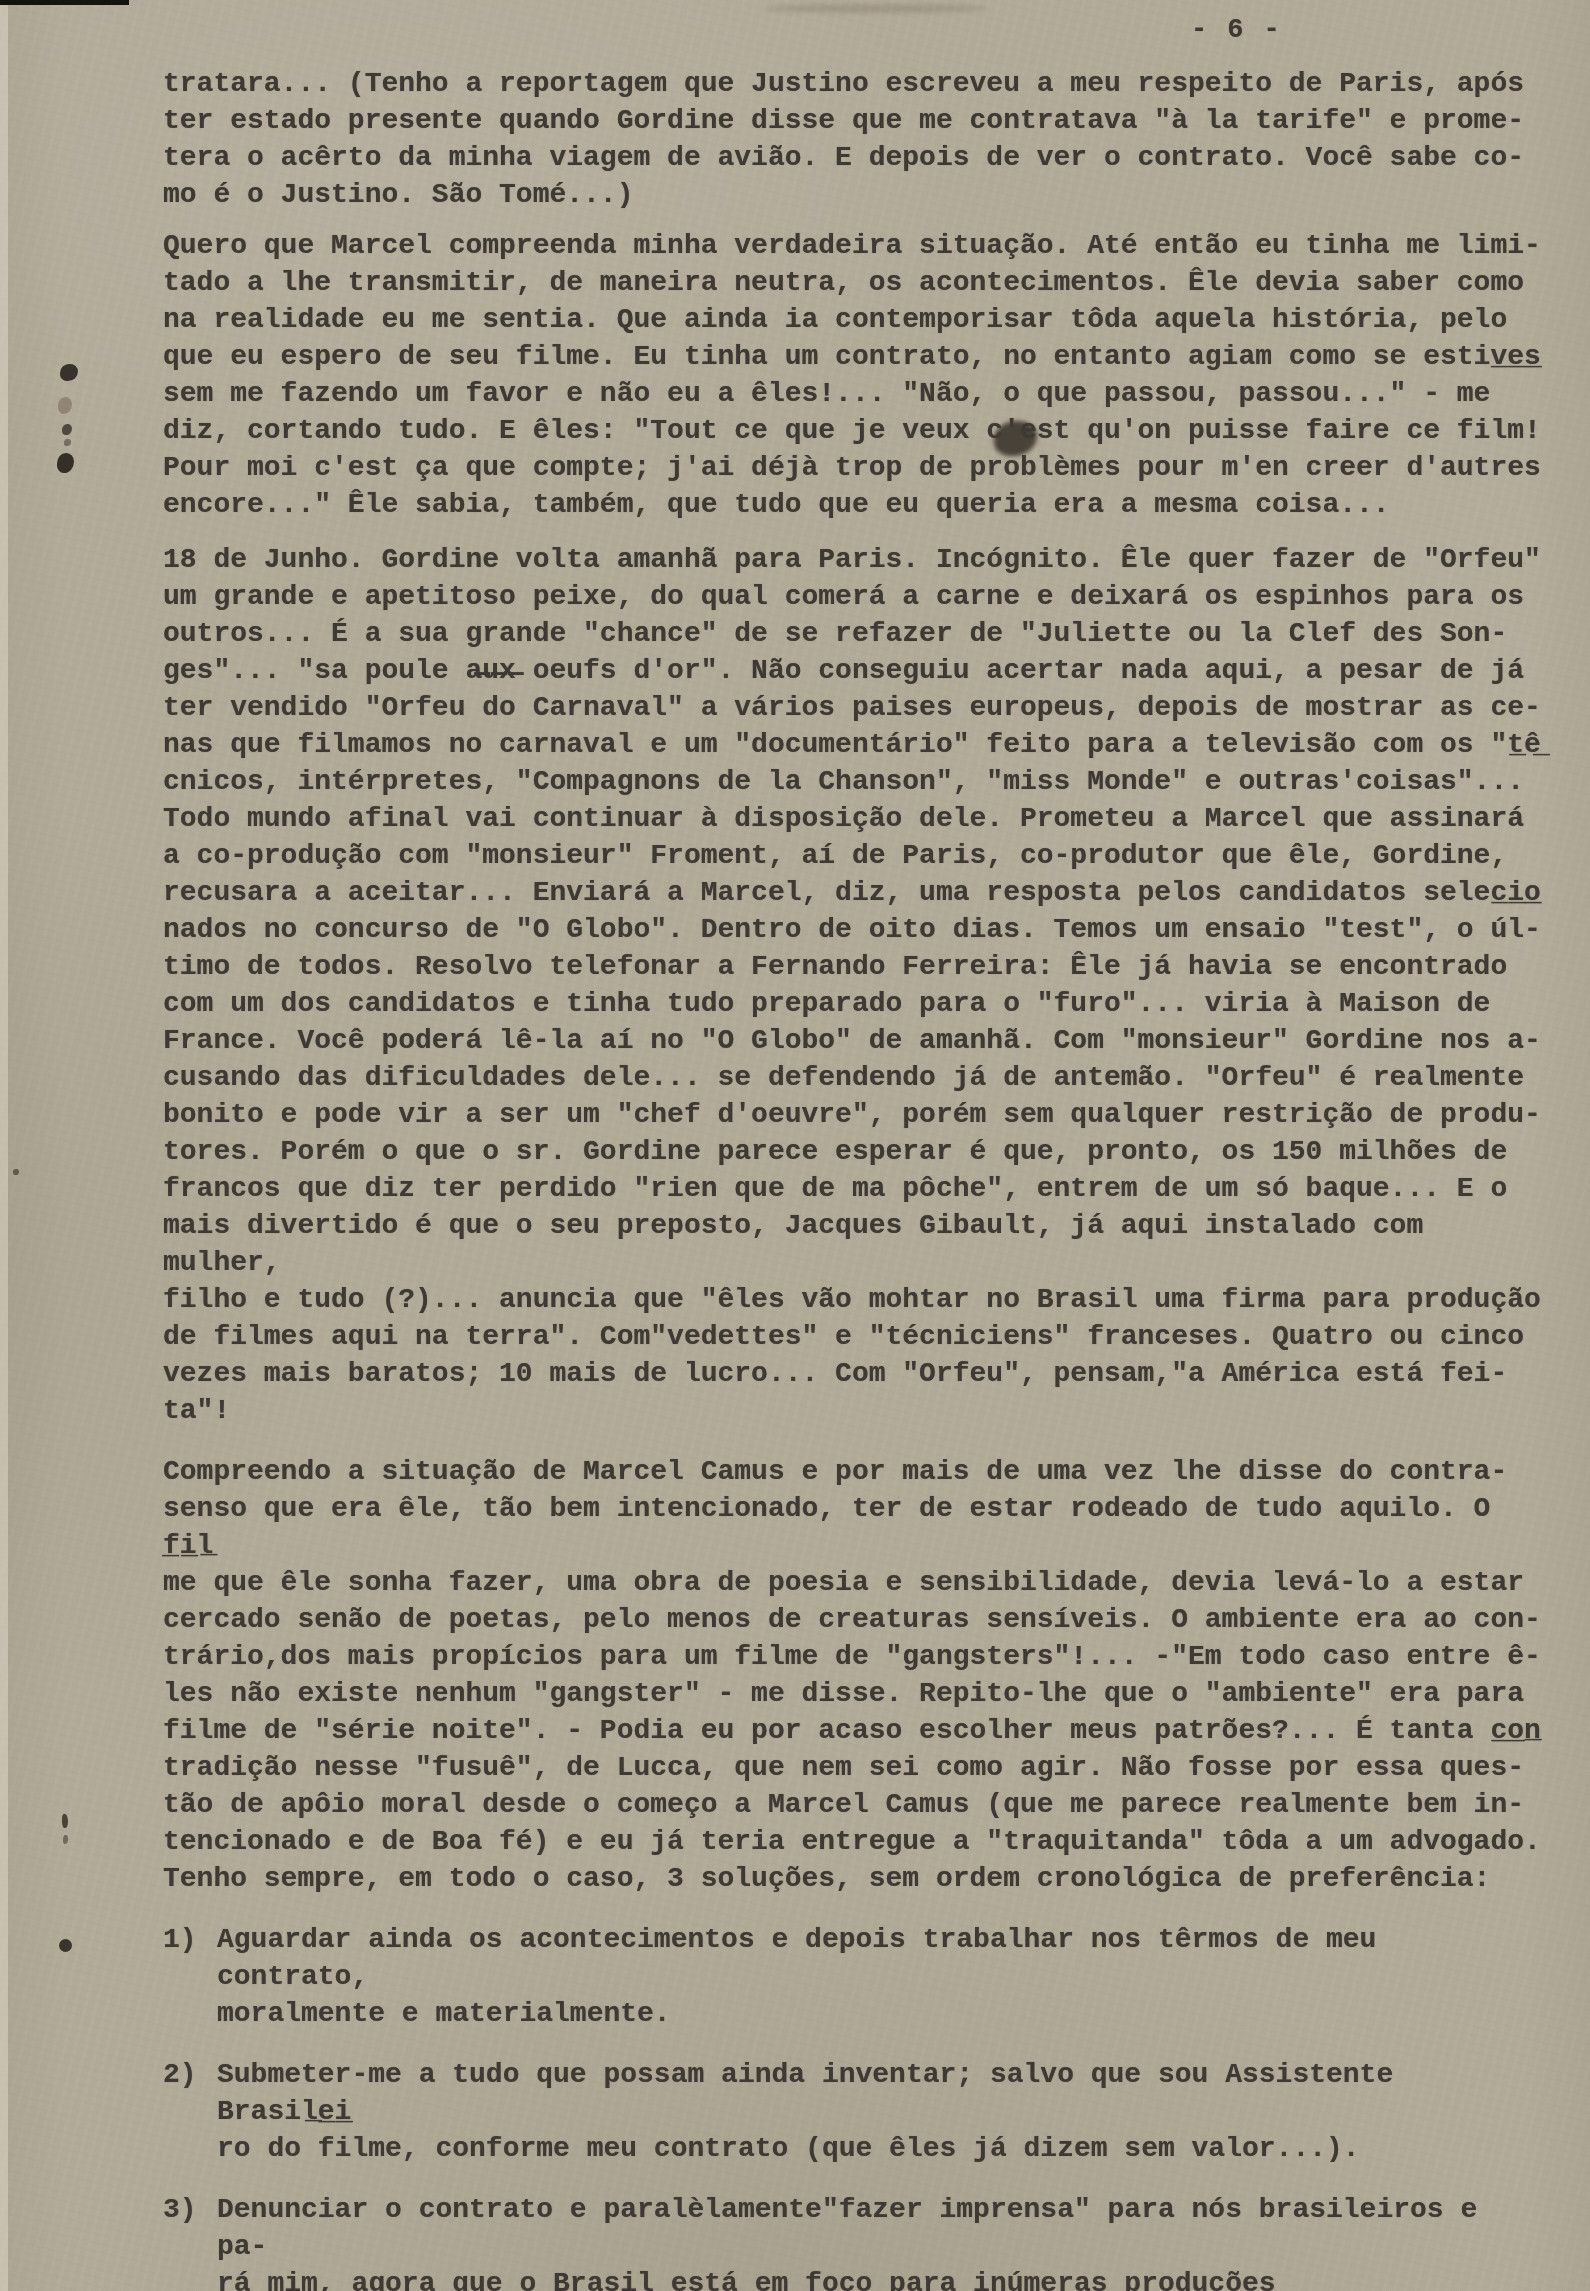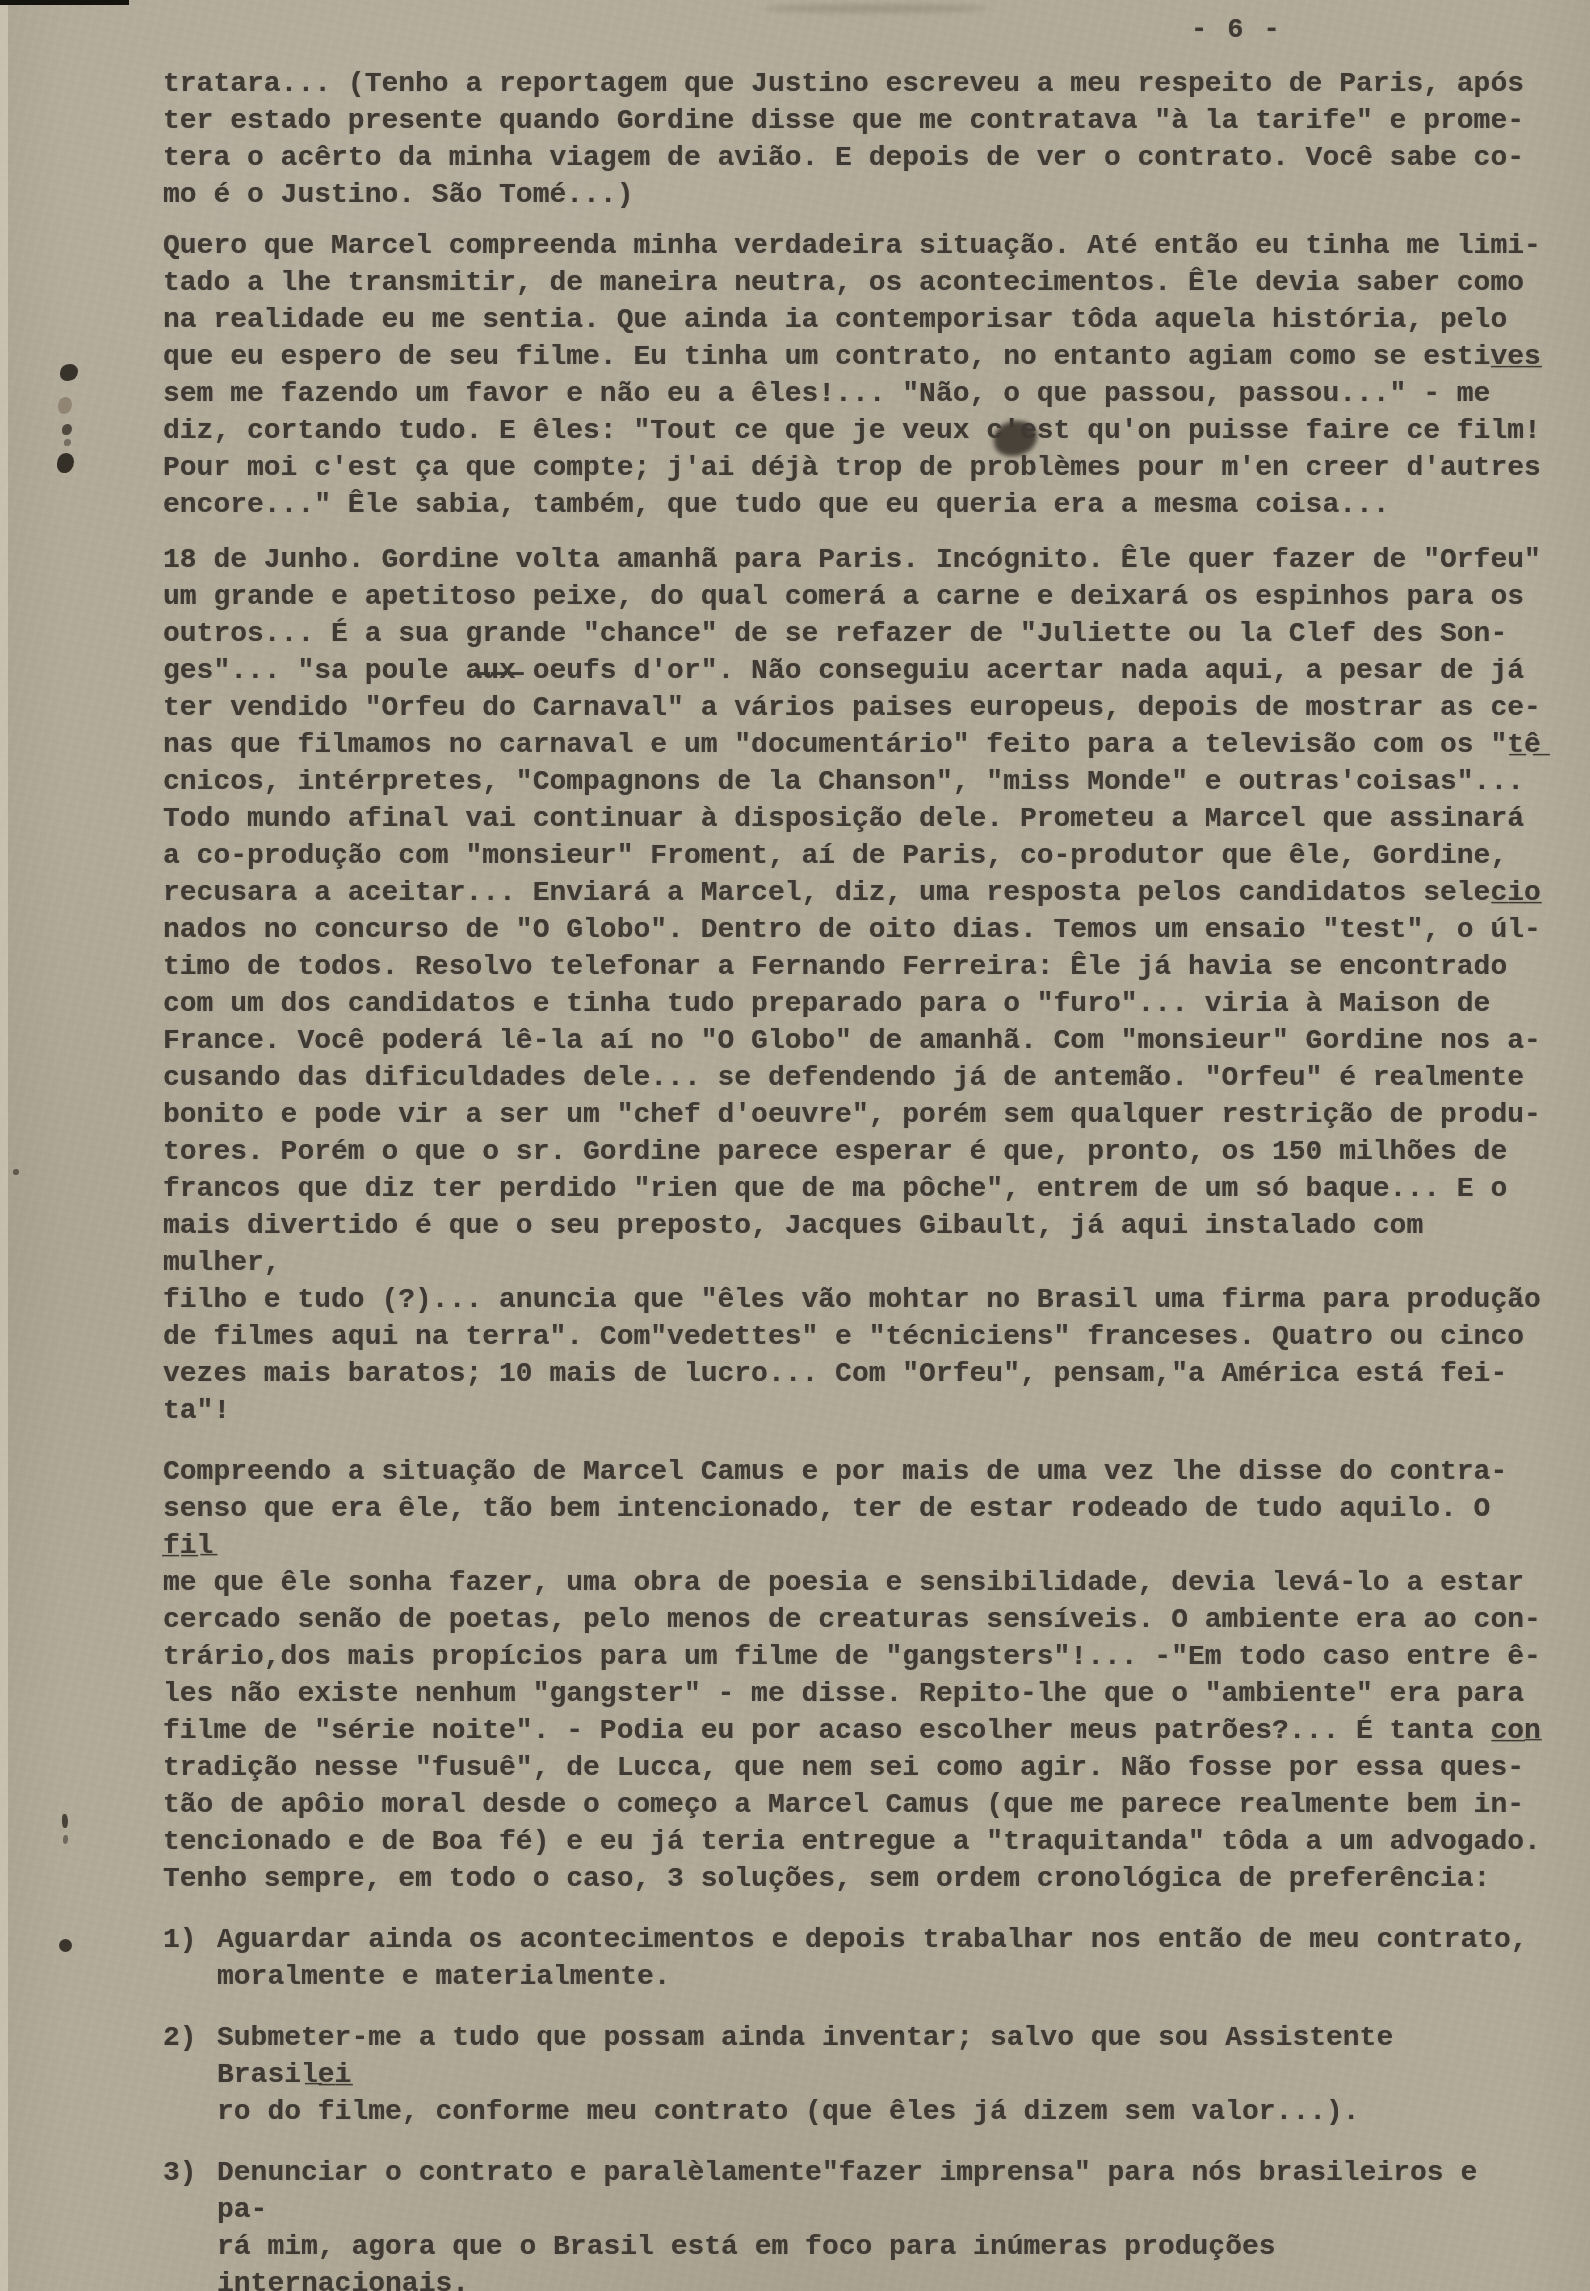--- a/index.html
+++ b/index.html
@@ -102,21 +102,21 @@
 trário,dos mais propícios para um filme de "gangsters"!... -"Em todo caso entre ê-
 les não existe nenhum "gangster" - me disse. Repito-lhe que o "ambiente" era para
 filme de "série noite". - Podia eu por acaso escolher meus patrões?... É tanta c̲o̲n̲
 tradição nesse "fusuê", de Lucca, que nem sei como agir. Não fosse por essa ques-
 tão de apôio moral desde o começo a Marcel Camus (que me parece realmente bem in-
 tencionado e de Boa fé) e eu já teria entregue a "traquitanda" tôda a um advogado.
 Tenho sempre, em todo o caso, 3 soluções, sem ordem cronológica de preferência:</div>
 
   <div class="list-item">
     <span class="marker">1)</span>
-    <div class="item-text">Aguardar ainda os acontecimentos e depois trabalhar nos então de meu contrato,
+    <div class="item-text">Aguardar ainda os acontecimentos e depois trabalhar nos têrmos de meu contrato,
 moralmente e materialmente.</div>
   </div>
   <div class="list-item">
     <span class="marker">2)</span>
     <div class="item-text">Submeter-me a tudo que possam ainda inventar; salvo que sou Assistente Brasil̲e̲i̲
 ro do filme, conforme meu contrato (que êles já dizem sem valor...).</div>
   </div>
   <div class="list-item">
     <span class="marker">3)</span>
     <div class="item-text">Denunciar o contrato e paralèlamente"fazer imprensa" para nós brasileiros e pa-

